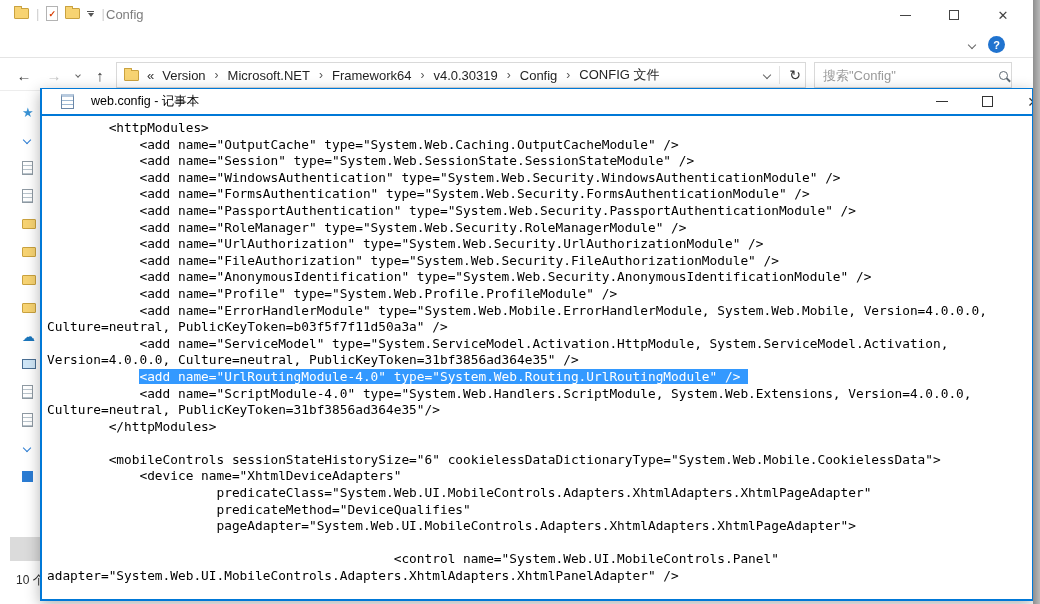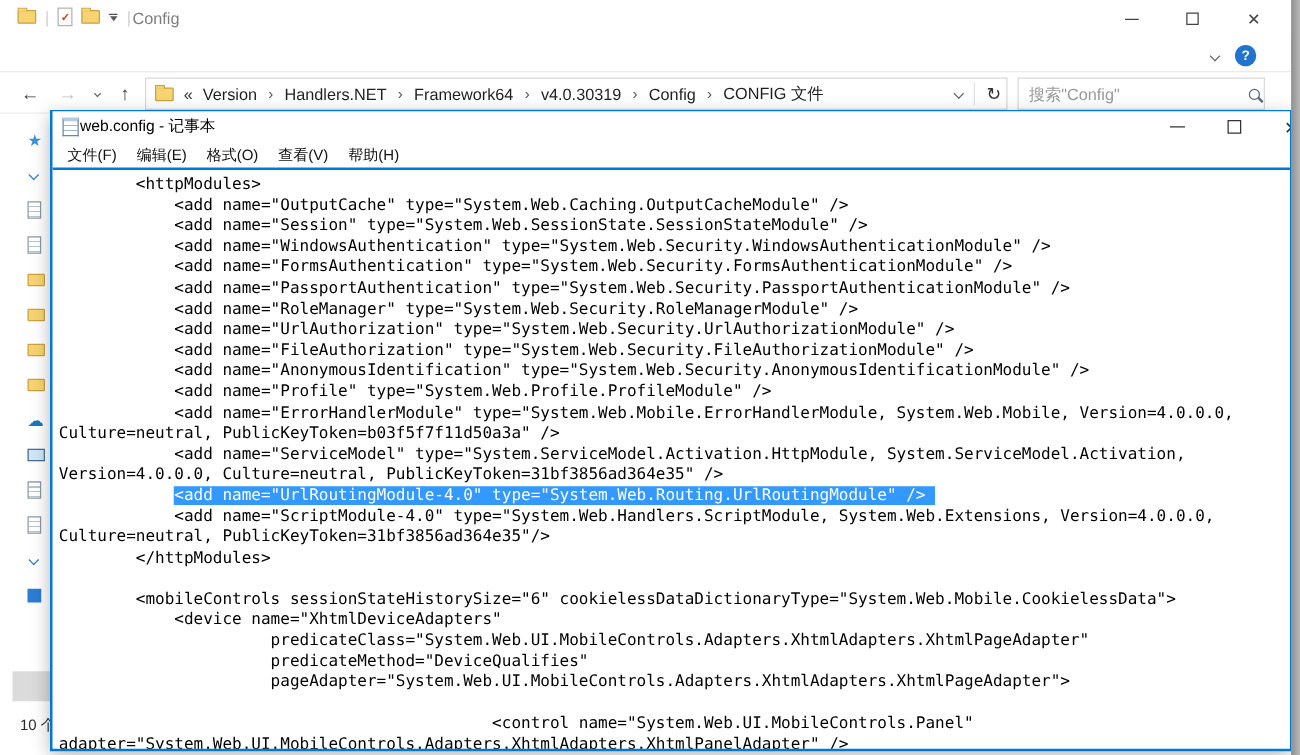--- a/index.html
+++ b/index.html
@@ -65,21 +65,21 @@
   .status-text { position:absolute; left:16px; top:572px; font-size:12px; color:#2b2b2b; }
 
   
   .frag { position:absolute; left:0; width:12px; font-size:12px; color:#333; background:transparent; overflow:hidden; }
 
   
   .right-strip { position:absolute; left:1033px; top:0; width:7px; height:604px; background:linear-gradient(to right,#8f8f8f,#b9b9b9); }
 
   
   .notepad { position:absolute; left:40px; top:88px; width:993px; height:513px; background:#fff; border:1px solid #0078d7; border-left-width:2px; border-bottom-width:2px; box-shadow:0 4px 14px rgba(0,0,0,.3); overflow:hidden; }
-  .np-title { height:25px; display:flex; align-items:center; gap:1px; padding-left:8px; font-size:12.5px; color:#000; position:relative; }
+  .np-title { height:25px; display:flex; align-items:center; gap:17px; padding-left:19px; font-size:12.5px; color:#000; position:relative; }
   .np-ico { width:13px; height:15px; background:repeating-linear-gradient(#fff 0 3px, #9db8d2 3px 4px); border:1px solid #6a87a8; border-top:3px solid #b8cade; }
   .np-wc { position:absolute; top:0; width:30px; height:25px; display:flex; align-items:center; justify-content:center; color:#333; }
   .np-wc .min-g { width:12px; height:1px; background:#333; }
   .np-wc .max-g { width:11px; height:11px; border:1px solid #333; }
   .np-wc .cls-g { font-size:14px; }
   .np-menubar { height:20px; display:flex; align-items:center; padding-left:4px; font-size:12px; color:#111; }
   .np-menu-item { padding:2px 8px; }
   .np-accent { height:2px; background:#0078d7; }
   .np-body { padding:4px 12px 0 5px; font-family:"DejaVu Sans Mono", monospace; font-size:12.8px; line-height:16.6px; color:#000; white-space:pre; }
   .np-line { height:16.6px; }
@@ -132,21 +132,21 @@
           <span class="chev" style="width:4px;height:4px;"></span>
         </div>
       <div class="nav-btn" style="left:88px;">↑</div>
 
       <div class="addr-box">
         <span class="folder-ico"></span>
         <span class="crumbs">
             <span class="crumb-ovf">«</span>
             <span class="crumb">Version</span>
             <span class="crumb-sep">›</span>
-            <span class="crumb">Handlers.NET</span>
+            <span class="crumb">Microsoft.NET</span>
             <span class="crumb-sep">›</span>
             <span class="crumb">Framework64</span>
             <span class="crumb-sep">›</span>
             <span class="crumb">v4.0.30319</span>
             <span class="crumb-sep">›</span>
             <span class="crumb">Config</span>
             <span class="crumb-sep">›</span>
             <span class="crumb">CONFIG 文件</span>
           </span>
         <span class="addr-right">
@@ -217,25 +217,18 @@
       <div class="np-wc" style="left:885px;">
           <span class="min-g"></span>
         </div>
       <div class="np-wc" style="left:930px;">
           <span class="max-g"></span>
         </div>
       <div class="np-wc" style="left:976px;">
           <span class="cls-g">✕</span>
         </div>
     </div>
-    <div class="np-menubar">
-        <span class="np-menu-item">文件(F)</span>
-        <span class="np-menu-item">编辑(E)</span>
-        <span class="np-menu-item">格式(O)</span>
-        <span class="np-menu-item">查看(V)</span>
-        <span class="np-menu-item">帮助(H)</span>
-      </div>
     <div class="np-accent"></div>
     <div class="np-body"><div class="np-line">        &lt;httpModules&gt;</div><div class="np-line">            &lt;add name="OutputCache" type="System.Web.Caching.OutputCacheModule" /&gt;</div><div class="np-line">            &lt;add name="Session" type="System.Web.SessionState.SessionStateModule" /&gt;</div><div class="np-line">            &lt;add name="WindowsAuthentication" type="System.Web.Security.WindowsAuthenticationModule" /&gt;</div><div class="np-line">            &lt;add name="FormsAuthentication" type="System.Web.Security.FormsAuthenticationModule" /&gt;</div><div class="np-line">            &lt;add name="PassportAuthentication" type="System.Web.Security.PassportAuthenticationModule" /&gt;</div><div class="np-line">            &lt;add name="RoleManager" type="System.Web.Security.RoleManagerModule" /&gt;</div><div class="np-line">            &lt;add name="UrlAuthorization" type="System.Web.Security.UrlAuthorizationModule" /&gt;</div><div class="np-line">            &lt;add name="FileAuthorization" type="System.Web.Security.FileAuthorizationModule" /&gt;</div><div class="np-line">            &lt;add name="AnonymousIdentification" type="System.Web.Security.AnonymousIdentificationModule" /&gt;</div><div class="np-line">            &lt;add name="Profile" type="System.Web.Profile.ProfileModule" /&gt;</div><div class="np-line">            &lt;add name="ErrorHandlerModule" type="System.Web.Mobile.ErrorHandlerModule, System.Web.Mobile, Version=4.0.0.0,</div><div class="np-line">Culture=neutral, PublicKeyToken=b03f5f7f11d50a3a" /&gt;</div><div class="np-line">            &lt;add name="ServiceModel" type="System.ServiceModel.Activation.HttpModule, System.ServiceModel.Activation,</div><div class="np-line">Version=4.0.0.0, Culture=neutral, PublicKeyToken=31bf3856ad364e35" /&gt;</div><div class="np-line"><span>            </span><span class="hl">&lt;add name="UrlRoutingModule-4.0" type="System.Web.Routing.UrlRoutingModule" /&gt; </span></div><div class="np-line">            &lt;add name="ScriptModule-4.0" type="System.Web.Handlers.ScriptModule, System.Web.Extensions, Version=4.0.0.0,</div><div class="np-line">Culture=neutral, PublicKeyToken=31bf3856ad364e35"/&gt;</div><div class="np-line">        &lt;/httpModules&gt;</div><div class="np-line"></div><div class="np-line">        &lt;mobileControls sessionStateHistorySize="6" cookielessDataDictionaryType="System.Web.Mobile.CookielessData"&gt;</div><div class="np-line">            &lt;device name="XhtmlDeviceAdapters"</div><div class="np-line">                      predicateClass="System.Web.UI.MobileControls.Adapters.XhtmlAdapters.XhtmlPageAdapter"</div><div class="np-line">                      predicateMethod="DeviceQualifies"</div><div class="np-line">                      pageAdapter="System.Web.UI.MobileControls.Adapters.XhtmlAdapters.XhtmlPageAdapter"&gt;</div><div class="np-line"></div><div class="np-line">                                             &lt;control name="System.Web.UI.MobileControls.Panel"</div><div class="np-line">adapter="System.Web.UI.MobileControls.Adapters.XhtmlAdapters.XhtmlPanelAdapter" /&gt;</div></div>
   </div>
 
   <div class="right-strip"></div>
 </div>
 
 </body></html>

